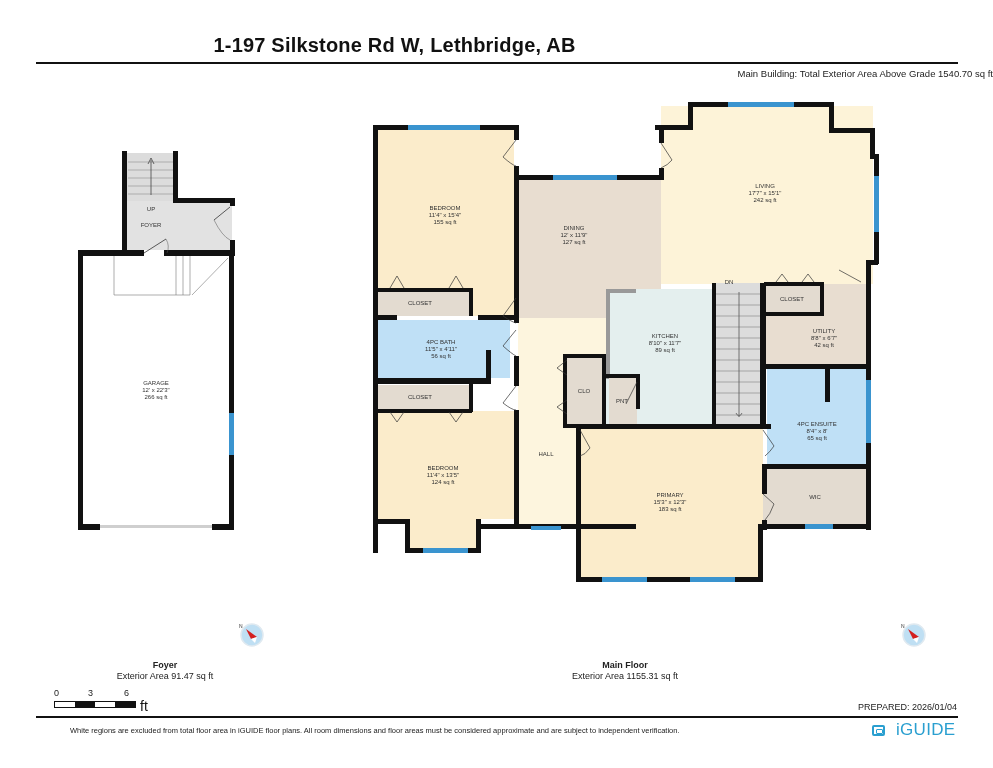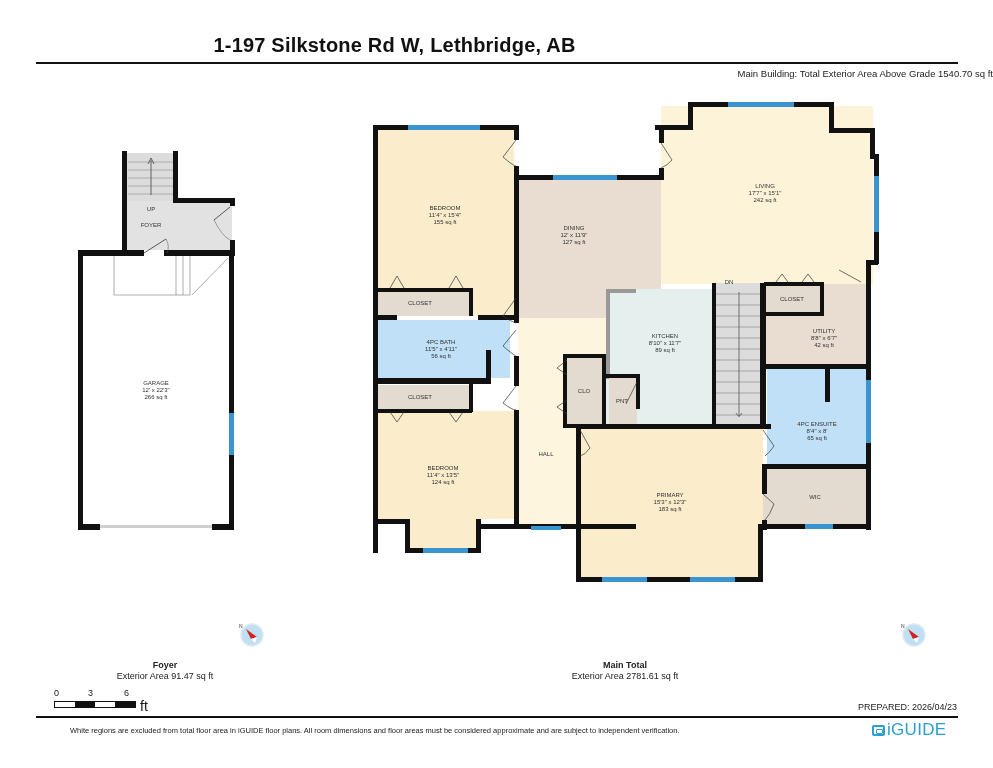--- a/index.html
+++ b/index.html
@@ -13,21 +13,21 @@
   .floor-caption .name { font-weight: bold; display: block; }
   .scale { position: absolute; left: 54px; top: 688px; width: 110px; height: 24px; }
   .scale .nums { position: absolute; top: 0; left: 0; font-size: 9px; color: #222; width: 100px; }
   .scale .nums span { position: absolute; }
   .scale .bar { position: absolute; top: 13px; left: 0; height: 5px; width: 80px; border: 1px solid #111; display: flex; }
   .scale .bar div { flex: 1; }
   .scale .ft { position: absolute; top: 10px; left: 86px; font-size: 14px; }
   .prepared { position: absolute; top: 702px; right: 36px; font-size: 9px; color: #222; }
   .rule-bottom { position: absolute; top: 716px; left: 36px; width: 922px; height: 2px; background: #111; }
   .disclaimer { position: absolute; top: 726px; left: 38px; font-size: 7.5px; color: #222; margin-left: 32px; }
-  .logo { position: absolute; top: 720px; left: 872px; font-size: 17px; color: #2a9fd0; display: flex; align-items: center; gap: 2px; letter-spacing: 0.3px; }
+  .logo { position: absolute; top: 720px; left: 872px; font-size: 17px; color: #2a9fd0; display: flex; align-items: center; gap: 11px; letter-spacing: 0.3px; }
   .logo .box { width: 13px; height: 11px; border: 2px solid #2a9fd0; border-radius: 2px; box-sizing: border-box; position: relative; }
   .logo .box::after { content: ""; position: absolute; left: 2px; top: 2px; width: 5px; height: 3px; border: 1px solid #2a9fd0; border-radius: 1px; }
 </style>
 </head>
 <body>
 
 <div class="title">1-197 Silkstone Rd W, Lethbridge, AB</div>
 <div class="rule-top"></div>
 <div class="subtitle">Main Building: Total Exterior Area Above Grade 1540.70 sq ft</div>
 
@@ -271,38 +271,38 @@
     <path d="M-1 4 L5 2 L3 8 Z" fill="#ffffff"></path>
     <text x="-13" y="-7" font-size="5" fill="#333" font-family="Liberation Sans, sans-serif">N</text>
   </g>
 </svg>
 
 <div class="floor-caption" style="left:90px; top:660px; width:150px;">
   <span class="name">Foyer</span>
   <span>Exterior Area 91.47 sq ft</span>
 </div>
 <div class="floor-caption" style="left:545px; top:660px; width:160px;">
-  <span class="name">Main Total</span>
-  <span>Exterior Area 2781.61 sq ft</span>
+  <span class="name">Main Floor</span>
+  <span>Exterior Area 1155.31 sq ft</span>
 </div>
 
 <div class="scale">
   <div class="nums">
     <span style="left:0;">0</span>
     <span style="left:34px;">3</span>
     <span style="left:70px;">6</span>
   </div>
   <div class="bar">
     <div style="background:#fff;"></div>
       <div style="background:#111;"></div>
     <div style="background:#fff;"></div>
       <div style="background:#111;"></div>
   </div>
   <span class="ft">ft</span>
 </div>
 
-<div class="prepared">PREPARED: 2026/04/23</div>
+<div class="prepared">PREPARED: 2026/01/04</div>
 <div class="rule-bottom"></div>
 <div class="disclaimer">White regions are excluded from total floor area in iGUIDE floor plans. All room dimensions and floor areas must be considered approximate and are subject to independent verification.</div>
 <div class="logo">
   <span class="box"></span>
   <span>iGUIDE</span>
 </div>
 
 </body></html>

